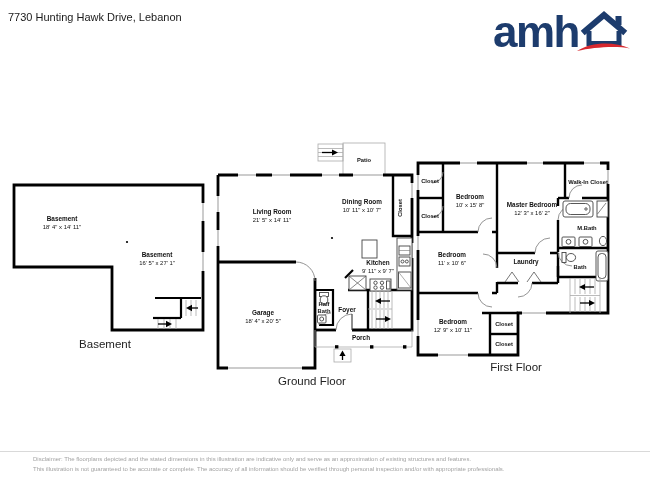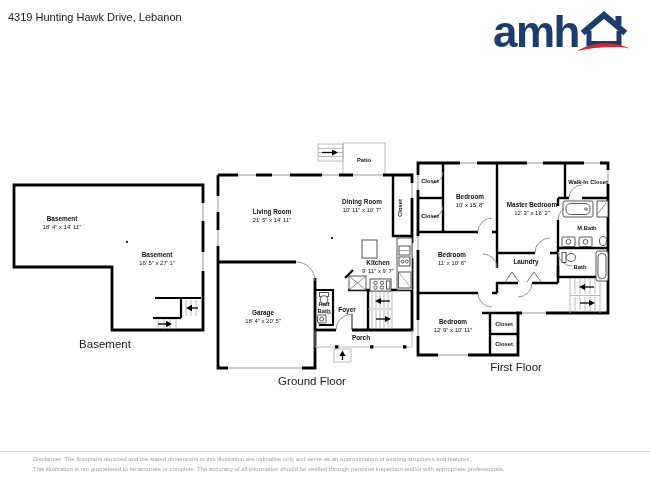--- a/index.html
+++ b/index.html
@@ -22,21 +22,21 @@
   .arc{stroke:#888;stroke-width:0.9;fill:none;}
   .wingap{stroke:#fff;stroke-width:4.4;fill:none;}
   .winline{stroke:#999;stroke-width:1;fill:none;}
   .arrowline{stroke:#000;stroke-width:1.3;fill:none;}
 </style>
 </head>
 <body>
 
 <div id="stage">
 
-  <div class="address">4319 Hunting Hawk Drive, Lebanon</div>
+  <div class="address">7730 Hunting Hawk Drive, Lebanon</div>
 
   <svg class="logo" viewBox="0 0 150 44">
     <text x="1" y="37" font-size="44" font-weight="bold" fill="#1d3c6d" letter-spacing="-1.5">amh</text>
     <g>
       <path d="M93,21 L112,5 L131,21" stroke="#1d3c6d" stroke-width="6" fill="none" stroke-linecap="square" stroke-linejoin="miter"></path>
       <path d="M97,21 V33.5 H127 V21" stroke="#1d3c6d" stroke-width="5" fill="none"></path>
       <rect x="123.5" y="6" width="6" height="9" fill="#1d3c6d"></rect>
       <path d="M85,41 C100,31.5 122,31.5 138,38.5 C123,35.5 101,37.5 85,41 Z" fill="#d7282f"></path>
     </g>
   </svg>

